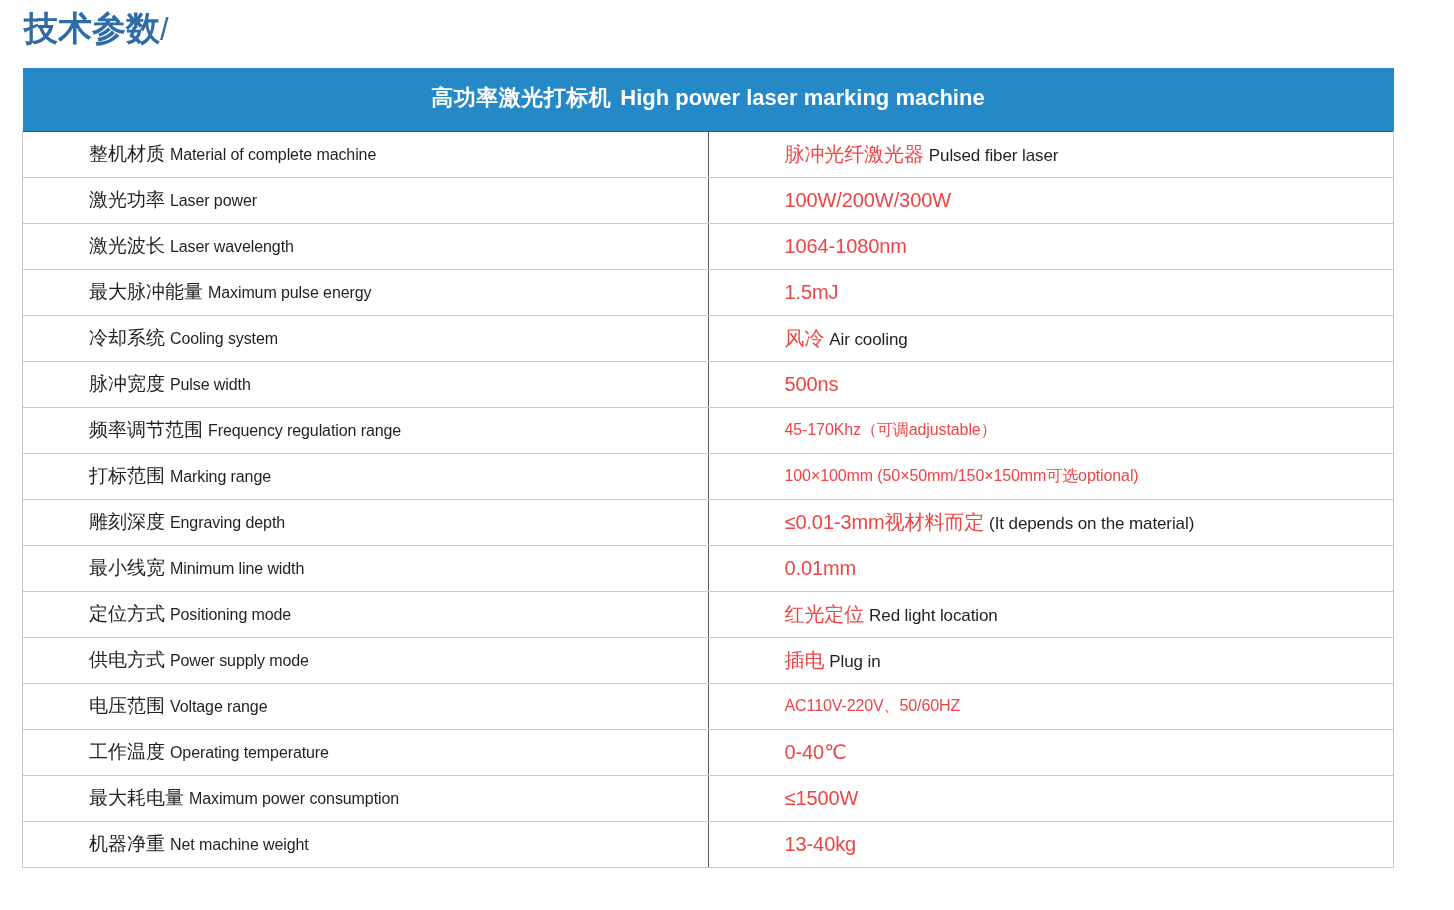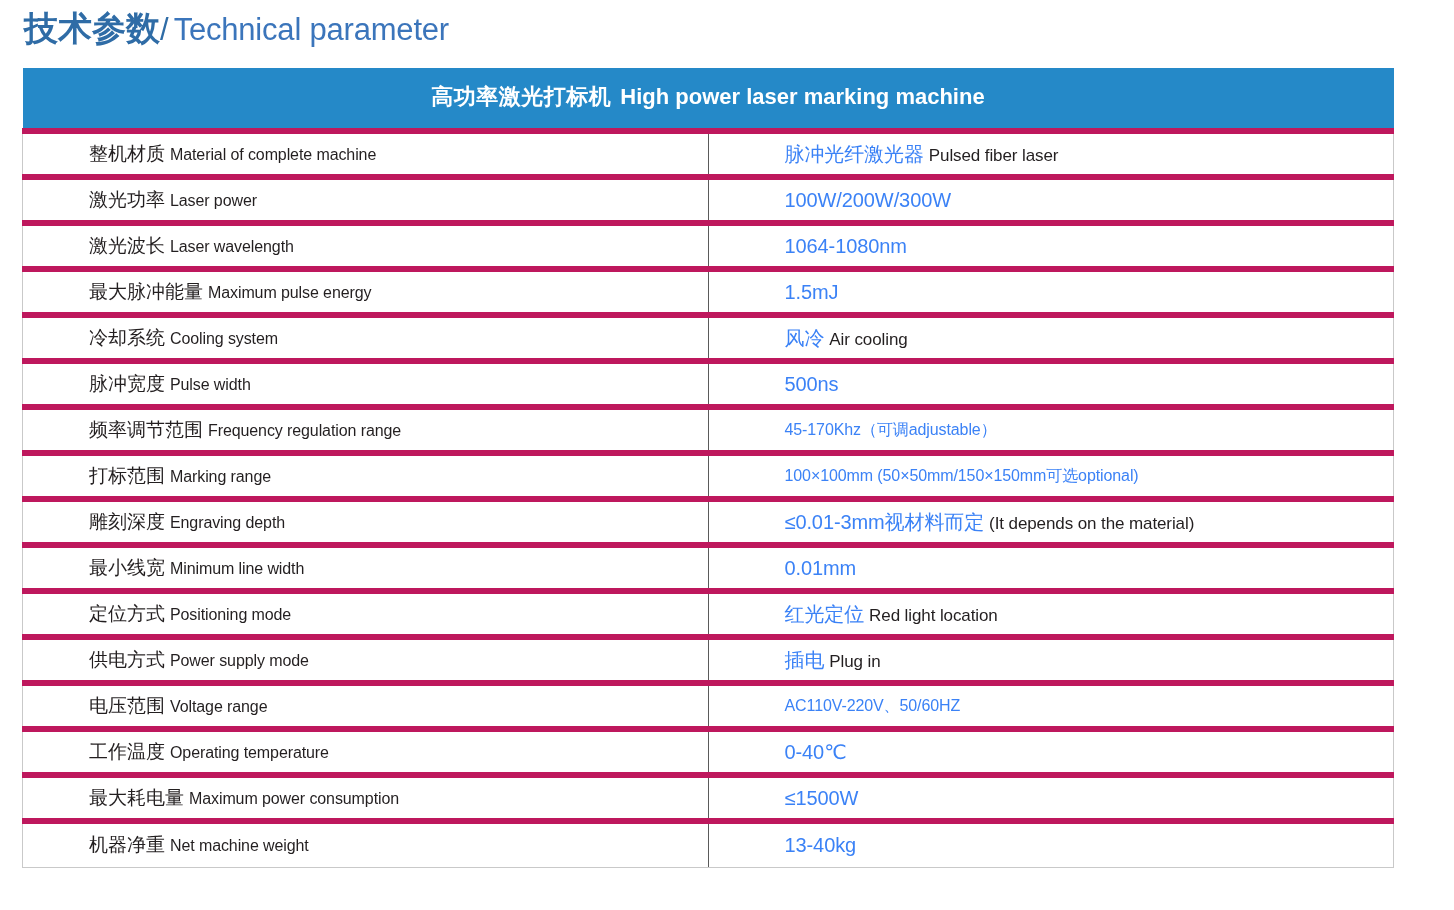--- a/index.html
+++ b/index.html
@@ -71,21 +71,21 @@
     padding: 0 0 2px 0;
     border: none;
     letter-spacing: 0px;
   }
   .header-cell .h-cn { letter-spacing: 0.5px; }
   .header-cell .h-en { margin-left: 9px; }
 
   .spec-table tbody tr { height: 46px; }
 
   .spec-table td {
-    border-top: 6px solid #be185d;
+    border-top: 1px solid #be185d;
     border-bottom: 1px solid #c9c9c9;
     padding: 4px;
     vertical-align: middle;
     background: #ffffff;
   }
 
   .spec-table td.label-cell {
     width: 527px;
     border-left: 1px solid #c9c9c9;
     border-right: 1px solid #5a5a5a;
@@ -107,41 +107,40 @@
   }
   .lbl-en {
     font-size: 16px;
     color: #231f20;
     margin-left: 5px;
     letter-spacing: -0.1px;
   }
 
   .val-main {
     font-size: 20px;
-    color: #3b82f6;
+    color: #ef4444;
     letter-spacing: -0.1px;
   }
   .val-sub {
     font-size: 17px;
     color: #231f20;
     margin-left: 5px;
     letter-spacing: -0.1px;
   }
   
   .value-cell.small .val-main { font-size: 16px; }
 </style>
 </head>
 <body>
 
 <div id="page">
 
   <div class="section-title">
     <span class="cn">技术参数</span>
       <span class="slash">/</span>
-      <span class="en">Technical parameter</span>
   </div>
 
   <table class="spec-table">
     <thead>
       <tr>
         <th class="header-cell" colspan="2">
           <span class="h-cn">高功率激光打标机</span><span class="h-en">High power laser marking machine</span>
         </th>
       </tr>
     </thead>

